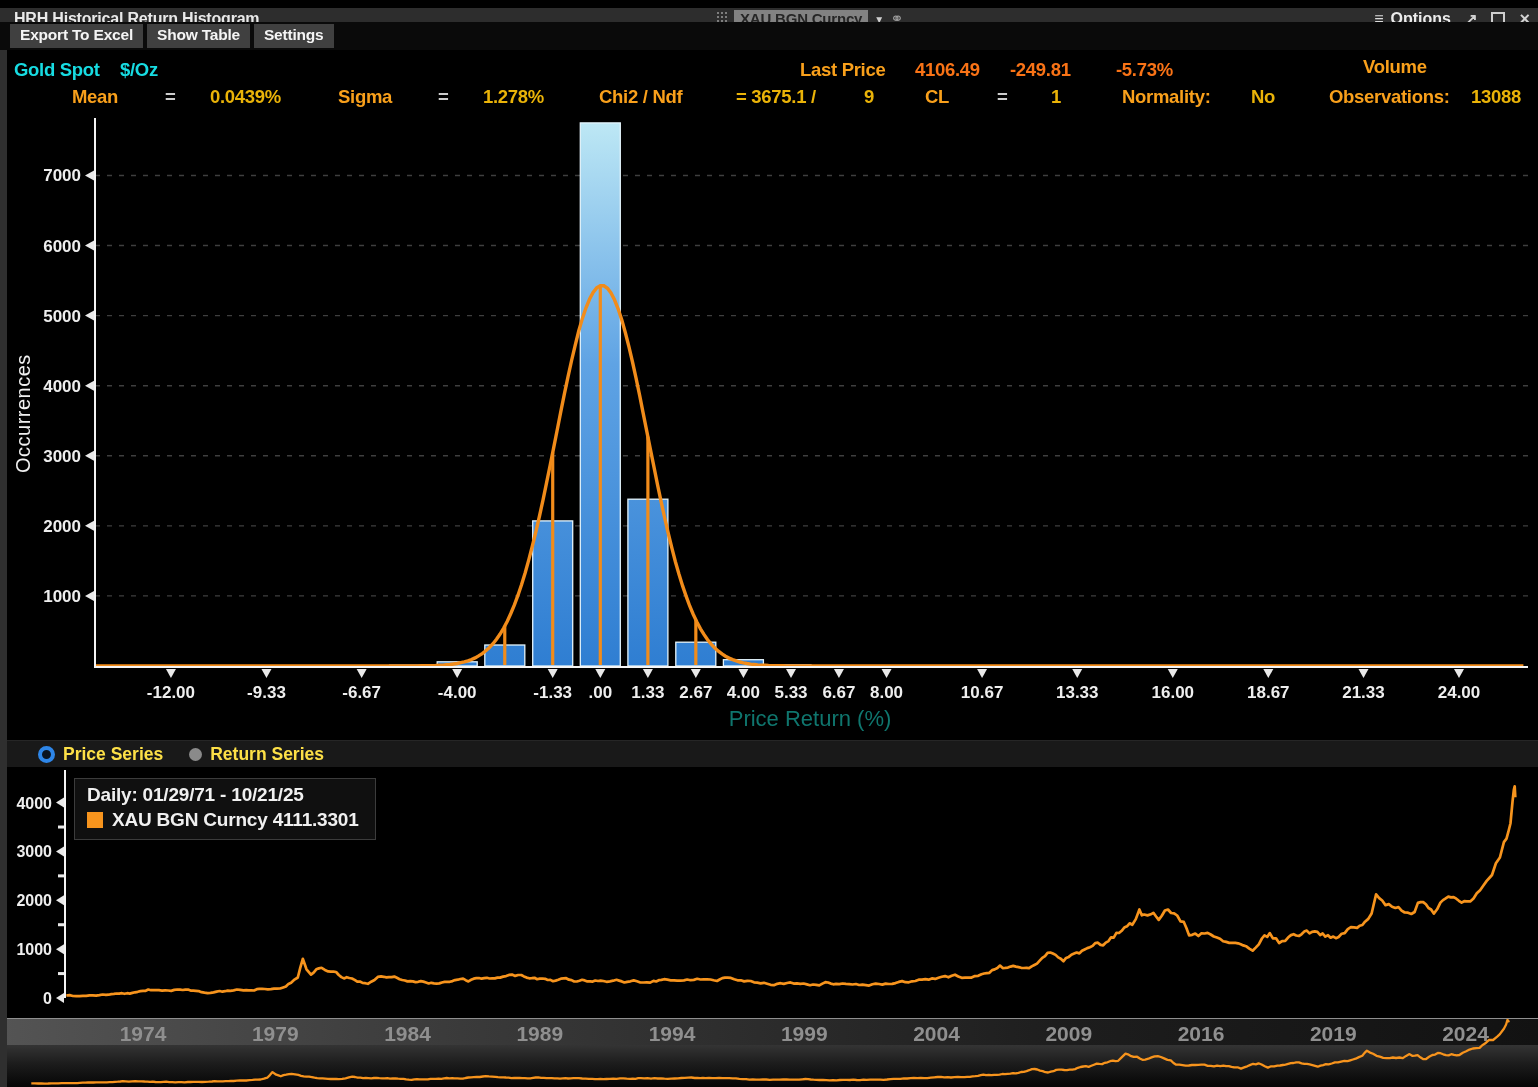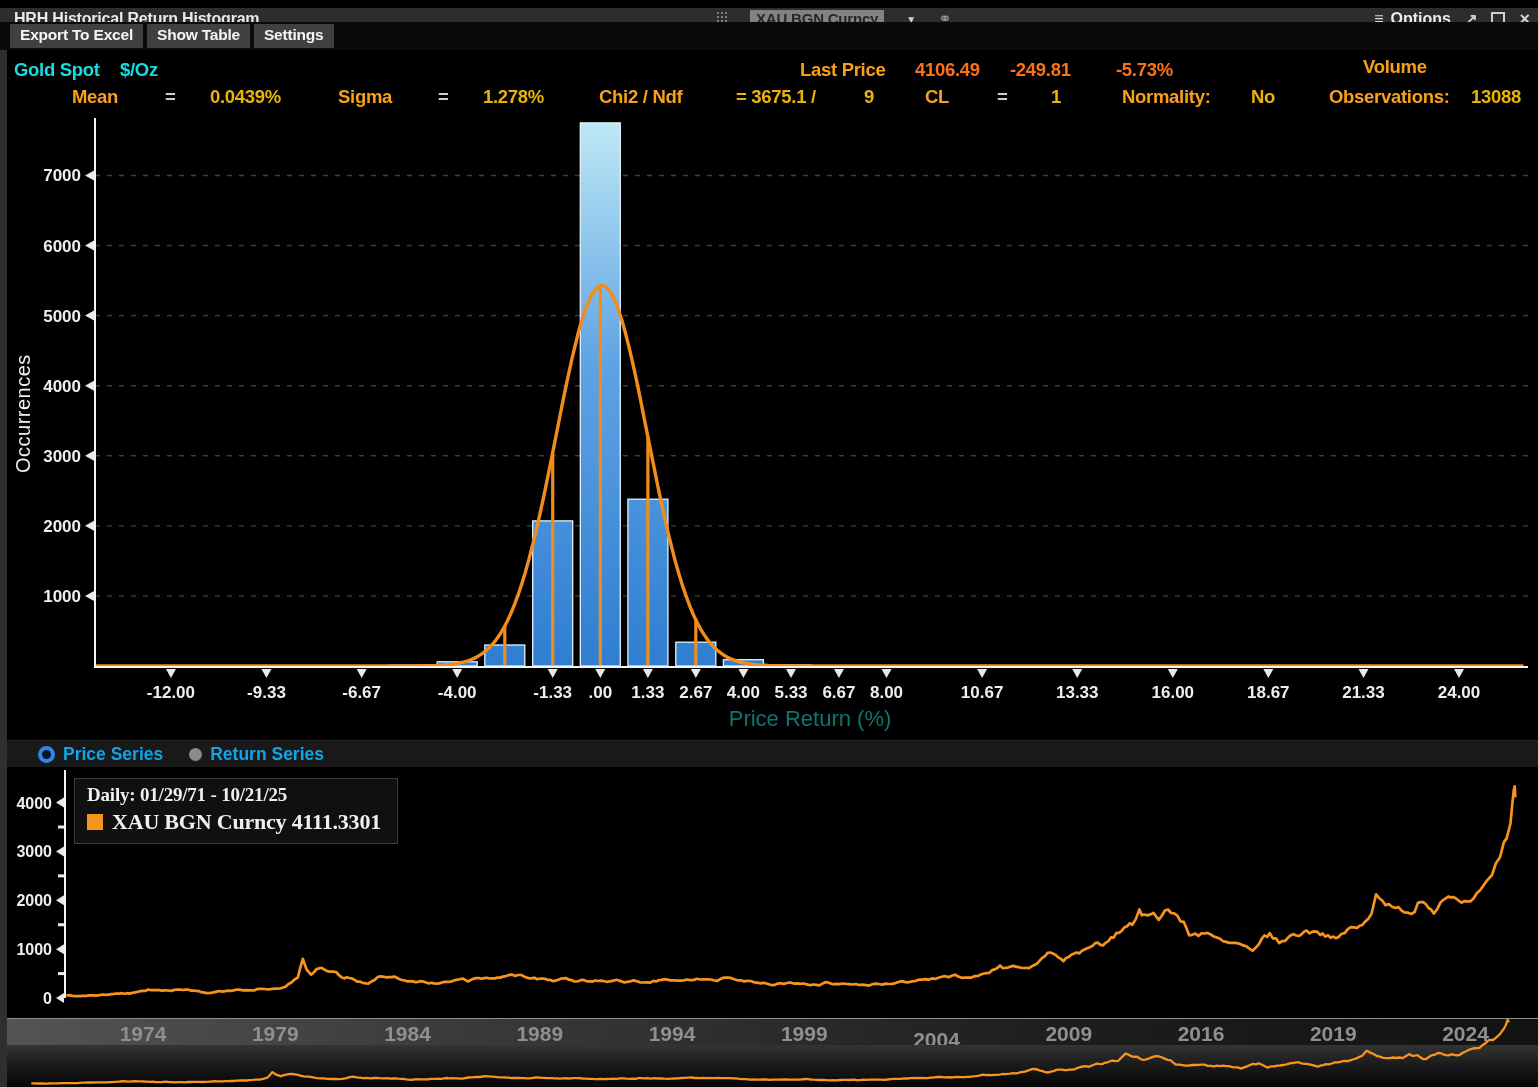--- a/index.html
+++ b/index.html
@@ -1,21 +1,21 @@
 <!DOCTYPE html>
 <html><head>
 <meta charset="utf-8">
 <style>
   html,body{margin:0;padding:0;background:#000;}
   #app{position:relative;width:1538px;height:1087px;background:#000;overflow:hidden;
        font-family:"Liberation Sans",sans-serif;-webkit-font-smoothing:antialiased;}
   
   .titlebar{position:absolute;left:0;top:8px;width:1538px;height:21px;background:#2d2d2d;border-bottom:1px solid #151515;}
   .tb-title{position:absolute;left:14px;top:2px;font-size:16px;font-weight:700;color:#e9e9e9;letter-spacing:-0.2px;}
-  .ticker-area{position:absolute;left:716px;top:1px;display:flex;align-items:center;gap:22px;}
+  .ticker-area{position:absolute;left:716px;top:1px;display:flex;align-items:center;gap:6px;}
   .grip{width:12px;height:15px;background-image:radial-gradient(#7e7e7e 1.1px,transparent 1.3px);background-size:4px 4px;}
   .ticker-box{background:#828282;color:#262626;font-size:15px;font-weight:700;padding:0 6px 1px 6px;letter-spacing:-0.2px;}
   .caret{color:#cfcfcf;font-size:10px;margin-top:2px;}
   .linkicon{color:#9d9d9d;font-size:16px;}
   .win-controls{position:absolute;right:8px;top:0;height:21px;display:flex;align-items:center;gap:14px;}
   .opt{display:flex;align-items:center;gap:7px;color:#ececec;font-size:16px;font-weight:700;}
   .hamb{font-size:16px;color:#dcdcdc;font-weight:400;}
   .expand{color:#d2d2d2;font-size:15px;font-weight:700;}
   .maxbox{width:10px;height:10px;border:2px solid #cfcfcf;}
   .closex{color:#d2d2d2;font-size:18px;font-weight:700;line-height:1;}
@@ -25,27 +25,27 @@
   
   .s{position:absolute;font-size:18.5px;font-weight:700;letter-spacing:-0.3px;white-space:nowrap;}
   .amber{color:#f9a01b}.red{color:#f97316}.cyan{color:#17dce2}.wht{color:#eab308}.gry{color:#cccccc}
   
   .ylab-rot{position:absolute;left:12px;top:308px;height:165px;writing-mode:vertical-rl;transform:rotate(180deg);
             color:#f0f0f0;font-size:20px;font-weight:400;letter-spacing:0.5px;}
   .xlab{position:absolute;left:660px;top:706px;width:300px;text-align:center;color:#0f766e;font-size:22px;font-weight:400;}
   
   .radiorow{position:absolute;left:0;top:740px;width:1538px;height:27px;background:#191919;border-top:1px solid #262626;
             display:flex;align-items:center;padding-left:38px;box-sizing:border-box;gap:26px;}
-  .ropt{display:flex;align-items:center;gap:8px;color:#0ea5e9;font-size:17.5px;font-weight:700;}
+  .ropt{display:flex;align-items:center;gap:8px;color:#fde047;font-size:17.5px;font-weight:700;}
   .rb-on{width:9px;height:9px;border-radius:50%;background:#0a1422;border:4px solid #2e86e8;}
   .rb-off{width:13px;height:13px;border-radius:50%;background:#8a8a8a;}
   
-  .legend{position:absolute;left:74px;top:778px;background:#101010;border:1px solid #3c3c3c;padding:5px 16px 8px 12px;font-family:Liberation Serif, serif;}
+  .legend{position:absolute;left:74px;top:778px;background:#101010;border:1px solid #3c3c3c;padding:5px 16px 8px 12px;}
   .leg1{color:#f0f0f0;font-size:19px;font-weight:700;letter-spacing:-0.2px;}
-  .leg2{display:flex;align-items:center;gap:9px;color:#f0f0f0;font-size:22px;font-weight:700;margin-top:3px;letter-spacing:-0.2px;}
+  .leg2{display:flex;align-items:center;gap:9px;color:#f0f0f0;font-size:19px;font-weight:700;margin-top:3px;letter-spacing:-0.2px;}
   .swatch{width:16px;height:16px;display:inline-block;}
   
   .yearstrip{position:absolute;left:0;top:1018px;width:1538px;height:27px;border-top:1px solid #8f8f8f;box-sizing:border-box;
              background:linear-gradient(90deg,#545454 0%,#3a3a3a 30%,#1d1d1d 70%,#121212 100%);}
   .yr{position:absolute;top:3px;width:60px;margin-left:-30px;text-align:center;color:#8f8f8f;font-size:21px;font-weight:700;}
   .navbg{position:absolute;left:0;top:1045px;width:1538px;height:42px;
          background:linear-gradient(180deg,#343434 0%,#1c1c1c 45%,#050505 100%);}
   .leftedge{position:absolute;left:0;top:50px;width:7px;height:1037px;background:#2f2f2f;}
   svg{position:absolute;overflow:visible;}
   svg text{font-family:"Liberation Sans",sans-serif;font-weight:700;}
@@ -238,21 +238,21 @@
     </div>
   </div>
 
   <div class="yearstrip" id="year-strip">
       <span class="yr" style="left: 143.028px;">1974</span>
       <span class="yr" style="left: 275.277px;">1979</span>
       <span class="yr" style="left: 407.527px;">1984</span>
       <span class="yr" style="left: 539.778px;">1989</span>
       <span class="yr" style="left: 672.028px;">1994</span>
       <span class="yr" style="left: 804.278px;">1999</span>
-      <span class="yr" style="left: 936.528px; margin-top: 6px;">2004</span>
+      <span class="yr" style="left: 936.528px;">2004</span>
       <span class="yr" style="left: 1068.78px;">2009</span>
       <span class="yr" style="left: 1201.03px;">2016</span>
       <span class="yr" style="left: 1333.28px;">2019</span>
       <span class="yr" style="left: 1465.53px;">2024</span>
     </div>
   <div class="navbg"></div>
   <svg id="nav-svg" style="left:0;top:1018px" width="1538" height="69">
       <path d="M31.3 65.4L34.7 65.4L38.1 65.5L41.5 65.5L44.8 65.6L48.2 65.5L51.6 65.3L54.9 65.3L58.3 65.3L61.7 65.2L65.1 65.2L68.4 65.2L71.8 65.1L74.5 65.1L77.2 65.1L79.9 64.9L82.6 64.7L85.3 64.6L88.0 64.5L90.7 64.4L93.4 64.5L96.1 64.3L98.8 64.3L101.5 64.4L104.2 64.3L106.9 64.3L109.6 64.2L112.3 64.1L115.0 63.8L117.7 63.7L120.3 63.5L123.0 63.2L125.7 63.4L128.9 63.6L132.0 63.3L135.2 63.1L138.3 63.3L141.5 63.3L144.6 63.5L147.3 63.6L150.0 63.9L152.7 63.7L155.4 64.0L158.1 64.2L160.8 64.1L163.5 63.9L166.2 63.7L169.2 64.1L172.3 64.2L175.3 64.3L178.3 64.2L181.5 64.2L184.6 64.3L187.8 64.0L190.5 64.0L193.2 63.8L195.9 63.8L198.6 63.8L201.9 64.0L205.3 63.8L208.7 63.7L212.0 63.5L214.7 63.2L217.4 63.4L220.1 63.3L222.8 63.4L225.5 63.2L228.2 63.1L230.9 62.9L233.6 63.0L236.8 62.7L239.9 62.5L243.1 62.5L246.2 62.5L249.4 62.1L252.5 61.9L255.2 61.6L257.9 61.6L260.6 61.5L264.0 60.7L267.3 59.7L269.9 57.1L272.5 54.1L276.2 56.7L278.5 57.4L280.8 58.3L283.5 57.1L286.2 56.7L288.9 56.2L291.6 55.9L295.0 56.4L298.4 56.9L301.0 57.8L303.7 58.3L306.4 58.7L309.1 58.7L311.8 59.2L314.5 59.7L317.2 60.1L319.9 60.4L322.6 60.4L325.3 60.6L328.0 60.8L330.7 61.0L333.4 60.8L336.1 61.0L338.8 61.2L342.2 60.9L345.5 60.3L348.9 59.4L352.3 58.6L355.0 59.0L357.7 59.7L360.4 59.7L363.1 60.1L365.8 59.9L368.5 60.1L371.2 60.3L373.9 60.0L376.6 60.0L379.3 60.2L382.0 60.3L384.7 60.4L387.4 60.2L390.0 60.6L392.7 60.5L395.4 60.4L398.1 60.7L400.8 60.8L403.5 60.8L406.2 61.3L408.9 61.7L411.6 61.8L414.3 61.3L417.0 61.2L419.7 61.4L422.4 61.4L425.1 61.4L427.8 61.4L430.5 60.9L433.2 60.9L435.9 60.9L438.6 60.6L441.3 60.8L444.0 60.3L446.7 60.0L449.4 60.3L452.1 60.2L454.8 60.3L457.5 60.4L460.2 60.6L462.9 60.7L465.6 60.0L468.3 59.5L471.0 59.4L473.7 59.2L476.7 59.0L479.7 59.0L482.8 58.5L485.8 58.1L488.9 58.4L492.1 58.6L495.2 58.8L497.9 59.2L500.6 59.3L503.3 59.3L506.0 59.5L508.7 59.6L511.4 60.1L514.1 60.0L516.8 60.0L519.5 60.0L522.2 60.2L524.9 60.2L527.6 60.4L530.3 60.4L533.0 59.9L535.7 59.5L538.4 59.3L541.1 59.8L543.8 59.8L546.5 60.2L549.2 60.2L551.9 60.2L554.6 60.4L557.3 60.4L560.0 60.7L562.7 60.4L565.4 60.2L568.1 60.5L570.7 60.3L573.4 60.2L576.1 60.2L578.8 60.1L582.2 60.5L585.6 60.7L589.0 60.9L592.3 60.9L595.0 61.1L597.7 61.2L600.4 61.0L603.1 61.2L606.5 61.0L609.9 60.8L613.2 60.6L616.6 60.8L620.0 60.4L623.3 60.4L626.7 60.7L630.1 60.8L632.8 60.6L635.5 60.8L638.2 60.2L640.9 60.2L644.2 60.4L647.6 60.2L651.0 60.6L654.4 60.2L657.7 60.5L661.1 60.4L664.5 60.7L667.8 60.9L671.2 60.6L674.6 60.5L678.0 60.4L681.3 60.0L684.7 59.9L688.1 59.7L691.4 59.5L694.8 60.0L697.5 60.0L700.2 60.1L702.9 59.8L705.6 60.1L709.0 59.8L712.3 60.2L715.7 60.1L719.1 59.9L722.5 60.1L725.8 60.2L729.2 60.2L732.6 60.4L735.9 60.3L739.3 60.9L742.7 61.1L746.1 61.1L749.4 61.6L752.8 61.5L756.2 61.6L759.5 61.7L762.9 61.5L766.3 61.5L769.7 61.9L773.0 61.7L776.4 61.7L779.8 61.7L783.1 61.5L786.5 61.4L789.7 61.7L792.8 61.6L795.9 61.6L799.1 61.7L802.2 61.3L805.4 61.0L808.1 61.2L810.8 61.5L813.5 61.7L816.2 61.8L819.5 62.0L822.9 61.9L826.3 62.1L829.7 62.3L833.0 62.1L836.4 62.3L839.8 62.0L843.1 61.8L846.5 61.8L849.9 62.0L853.3 61.7L856.6 62.0L860.0 62.1L863.4 61.7L866.7 61.8L870.1 61.6L873.5 61.6L876.9 61.6L880.2 61.6L883.6 61.8L887.0 61.5L890.3 61.1L893.7 60.9L897.1 60.9L900.5 60.9L903.8 60.4L907.2 60.5L910.6 60.1L913.9 60.0L917.3 60.1L920.7 60.0L924.1 60.2L927.4 60.2L930.8 59.7L934.2 59.3L937.5 59.0L940.9 58.8L944.3 59.4L947.7 59.2L951.0 59.5L954.4 59.2L957.8 59.0L961.1 59.1L964.5 59.2L967.2 58.9L969.9 58.9L972.6 58.4L975.3 58.2L978.0 57.8L980.7 57.2L983.4 56.6L986.1 57.2L988.8 56.9L991.5 57.1L994.2 56.8L996.9 56.8L999.6 56.6L1002.3 56.0L1005.0 56.2L1007.7 55.9L1010.4 55.6L1013.1 55.2L1015.8 55.4L1018.5 54.9L1021.1 54.0L1023.8 53.8L1026.5 53.1L1029.2 52.2L1031.9 51.1L1034.6 51.0L1037.3 51.5L1040.0 52.6L1042.7 53.1L1045.4 54.2L1048.1 54.5L1050.8 53.6L1053.5 53.2L1056.2 51.9L1058.9 51.7L1061.6 51.7L1064.3 52.0L1067.0 52.1L1069.7 51.7L1072.4 51.7L1075.1 51.1L1077.8 49.8L1080.5 49.0L1083.2 48.5L1085.9 48.2L1088.6 48.9L1091.3 47.8L1094.0 46.7L1096.7 45.6L1099.4 45.9L1102.1 46.1L1104.8 44.8L1107.5 44.3L1110.1 43.2L1112.8 42.6L1115.5 43.2L1118.2 42.8L1121.9 39.1L1125.5 35.6L1127.9 36.3L1130.4 37.8L1133.7 38.9L1137.1 38.7L1139.8 40.5L1142.5 41.8L1145.2 41.6L1148.4 40.7L1151.5 39.4L1154.6 38.3L1157.8 38.1L1160.9 39.0L1164.1 40.4L1167.5 41.9L1170.8 42.4L1173.5 45.0L1176.2 46.7L1179.4 46.6L1182.5 47.1L1185.7 47.6L1188.8 47.5L1192.0 47.0L1195.1 47.0L1198.3 46.8L1201.4 46.6L1204.5 46.6L1207.7 47.8L1210.8 47.8L1214.0 48.4L1217.1 47.7L1220.3 48.1L1223.4 47.6L1226.1 48.2L1228.8 48.1L1231.5 48.9L1234.2 49.4L1237.6 49.3L1241.0 50.6L1244.1 49.4L1247.2 48.3L1250.4 46.9L1253.1 45.8L1255.8 46.3L1258.5 45.3L1261.6 46.5L1264.8 48.2L1267.9 49.6L1271.1 48.3L1274.2 48.4L1277.4 47.6L1280.1 47.5L1282.8 47.0L1285.5 46.6L1288.2 45.9L1290.8 45.2L1293.5 45.0L1296.2 44.4L1298.9 44.4L1301.6 45.3L1304.3 45.8L1307.0 45.9L1309.7 46.4L1312.4 47.1L1315.1 47.8L1317.8 48.7L1320.5 47.6L1323.2 47.2L1325.9 46.2L1328.6 46.4L1331.8 45.5L1334.9 44.4L1338.0 44.3L1341.2 43.6L1344.3 42.9L1347.5 43.2L1350.2 42.3L1352.9 41.5L1355.6 40.7L1358.9 39.1L1362.3 37.8L1364.6 34.9L1366.9 32.7L1370.0 34.6L1373.1 35.8L1376.5 37.8L1379.8 38.7L1383.2 39.9L1386.6 40.1L1389.7 40.1L1392.9 39.5L1396.0 40.0L1399.4 39.5L1402.8 40.1L1406.1 37.9L1409.5 36.1L1412.2 37.8L1414.9 37.6L1417.6 37.2L1420.3 39.3L1423.0 41.0L1425.7 41.2L1429.1 38.8L1432.4 37.0L1435.1 36.6L1437.8 35.0L1440.5 35.2L1443.2 36.3L1445.9 37.1L1448.6 37.4L1451.3 36.2L1454.0 36.9L1456.7 37.4L1459.4 37.0L1462.8 34.7L1466.2 33.3L1469.5 31.6L1472.9 30.5L1476.3 30.1L1479.6 29.9L1482.3 27.2L1485.0 25.6L1489.1 21.8L1493.1 22.0L1497.2 18.6L1499.9 16.1L1501.8 13.5L1503.9 10.7L1506.1 6.5L1507.4 2.0L1508.2 2.6L1508.8 4.3" fill="none" stroke="#f7941d" stroke-width="2.3" stroke-linejoin="round"></path>
     </svg>
 

